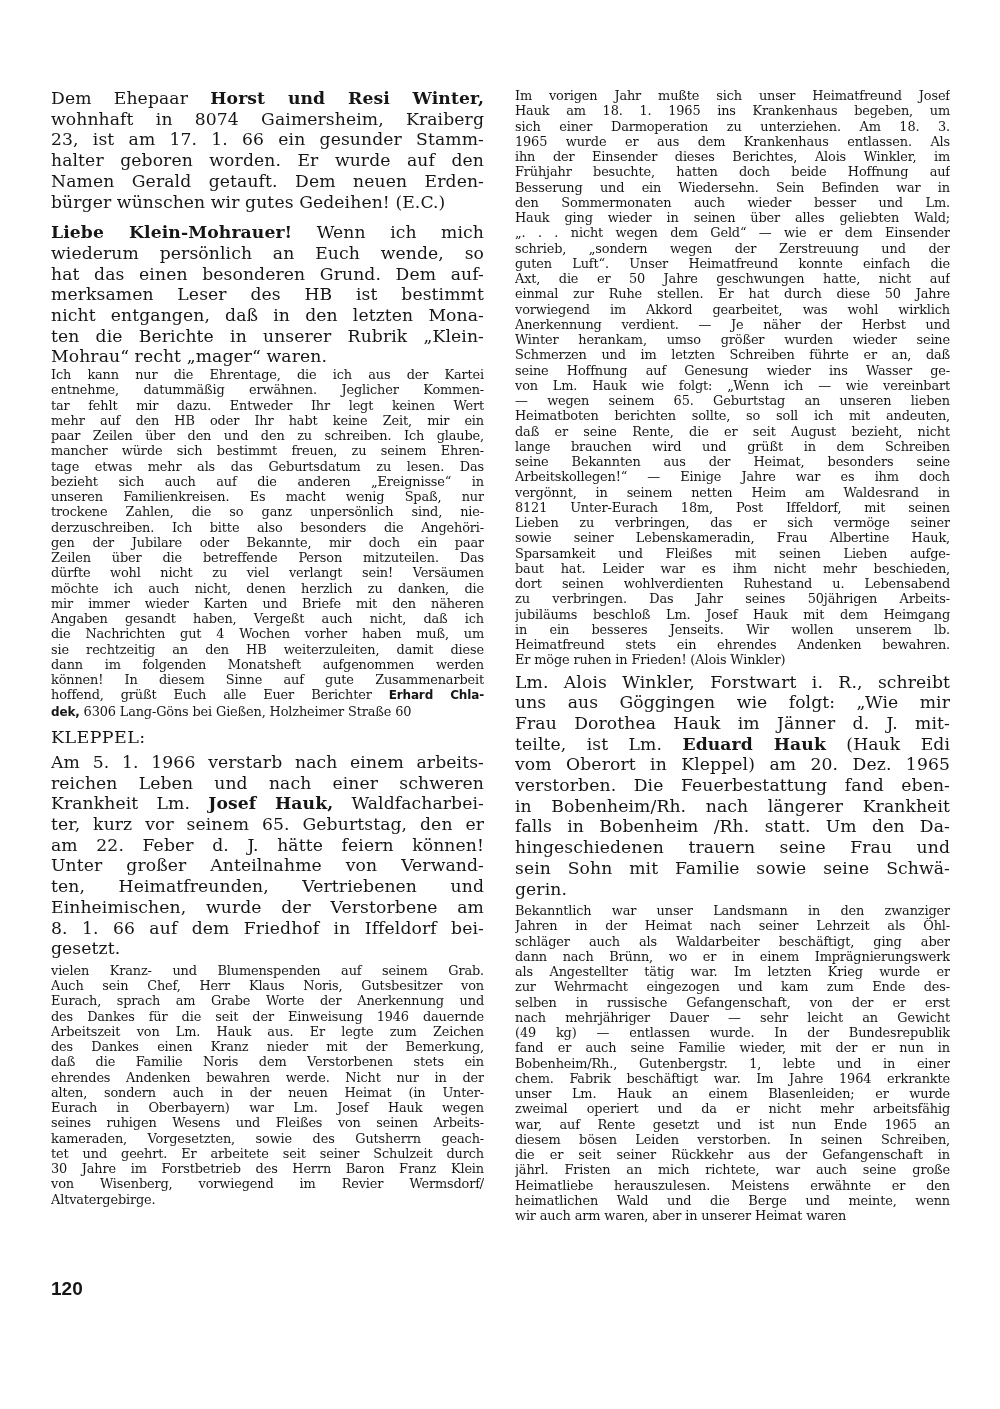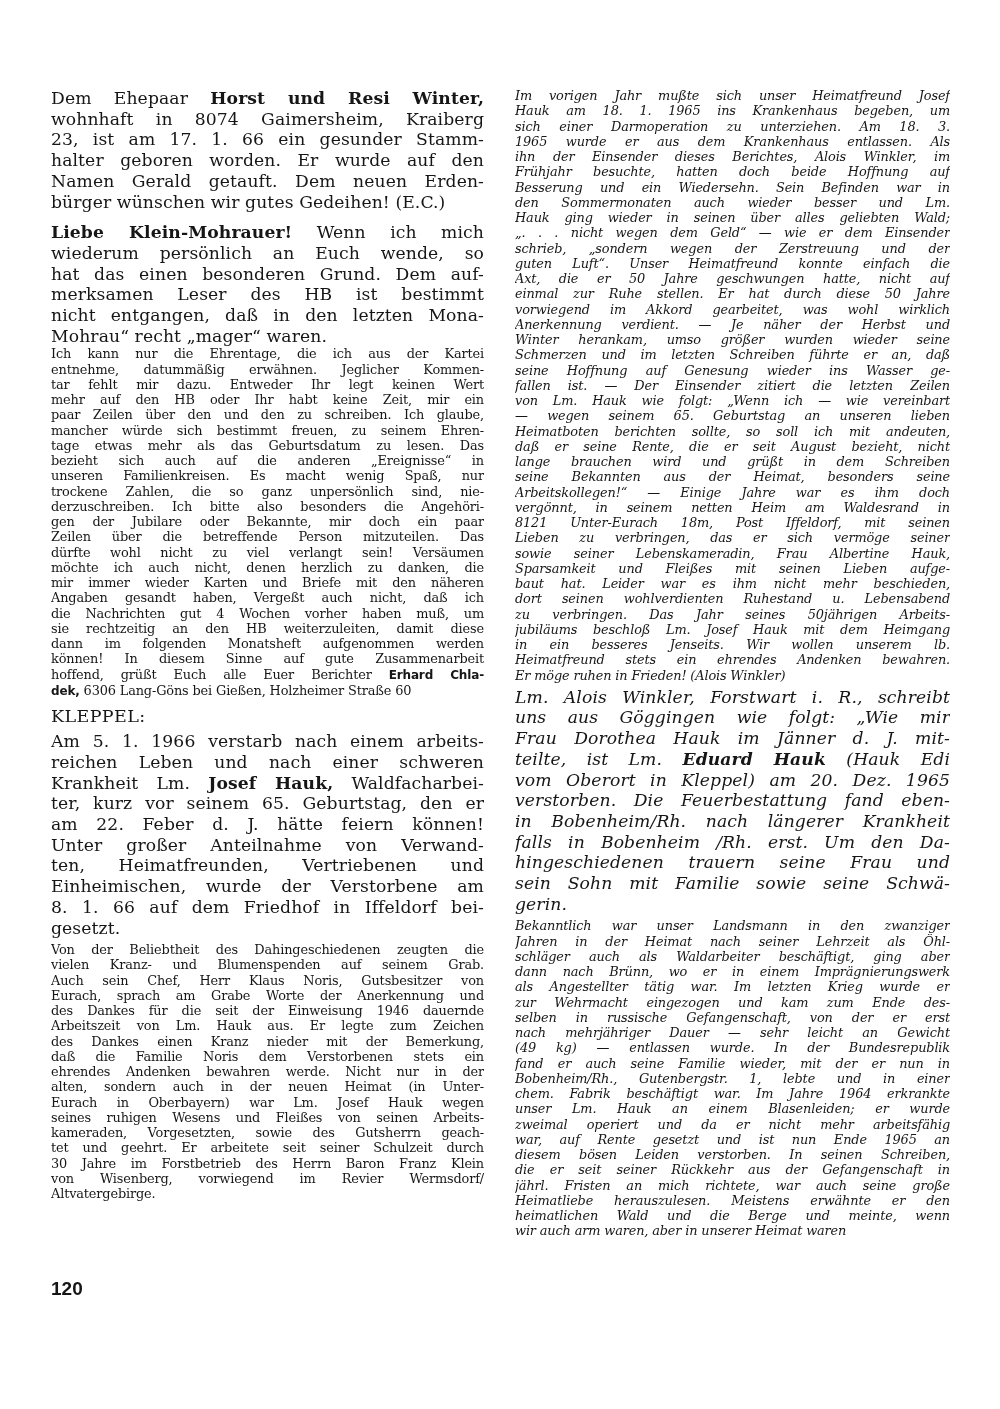--- a/index.html
+++ b/index.html
@@ -4,21 +4,21 @@
 <style>
   html, body { margin: 0; padding: 0; }
   body {
     width: 1000px; height: 1409px; background: #ffffff; color: #161616;
     font-family: "DejaVu Serif", "Liberation Serif", serif;
     position: relative; overflow: hidden;
   }
   .page { position: absolute; left: 0; top: 0; width: 876px; height: 1409px; }
   .col { position: absolute; top: 88px; }
   .col-left { left: 51px; width: 433px; }
-  .col-right { left: 515px; width: 435px; font-style: italic; }
+  .col-right { left: 515px; width: 435px; }
 
   .para { margin: 0; }
   .line {
     display: block; white-space: nowrap; overflow: hidden;
     text-align: justify; text-align-last: justify;
   }
   .line.last { text-align-last: left; }
 
   
   .lg .line { font-size: 17.2px; line-height: 20.7px; letter-spacing: 0.1px; }
@@ -54,20 +54,21 @@
         <span class="line">Namen Gerald getauft. Dem neuen Erden-</span>
         <span class="line last">bürger wünschen wir gutes Gedeihen! (E.C.)</span>
       </div>
     <div class="gap-lg"></div>
     <div class="para lg">
         <span class="line"><span class="b">Liebe Klein-Mohrauer!</span> Wenn ich mich</span>
         <span class="line">wiederum persönlich an Euch wende, so</span>
         <span class="line">hat das einen besonderen Grund. Dem auf-</span>
         <span class="line">merksamen Leser des HB ist bestimmt</span>
         <span class="line">nicht entgangen, daß in den letzten Mona-</span>
+        <span class="line">ten die Berichte in unserer Rubrik „Klein-</span>
         <span class="line last">Mohrau“ recht „mager“ waren.</span>
       </div>
     <div class="para sm">
         <span class="line">Ich kann nur die Ehrentage, die ich aus der Kartei</span>
         <span class="line">entnehme, datummäßig erwähnen. Jeglicher Kommen-</span>
         <span class="line">tar fehlt mir dazu. Entweder Ihr legt keinen Wert</span>
         <span class="line">mehr auf den HB oder Ihr habt keine Zeit, mir ein</span>
         <span class="line">paar Zeilen über den und den zu schreiben. Ich glaube,</span>
         <span class="line">mancher würde sich bestimmt freuen, zu seinem Ehren-</span>
         <span class="line">tage etwas mehr als das Geburtsdatum zu lesen. Das</span>
@@ -96,21 +97,20 @@
         <span class="line">ter, kurz vor seinem 65. Geburtstag, den er</span>
         <span class="line">am 22. Feber d. J. hätte feiern können!</span>
         <span class="line">Unter großer Anteilnahme von Verwand-</span>
         <span class="line">ten, Heimatfreunden, Vertriebenen und</span>
         <span class="line">Einheimischen, wurde der Verstorbene am</span>
         <span class="line">8. 1. 66 auf dem Friedhof in Iffeldorf bei-</span>
         <span class="line last">gesetzt.</span>
       </div>
     <div class="gap-sm"></div>
     <div class="para sm">
-        <span class="line">Von der Beliebtheit des Dahingeschiedenen zeugten die</span>
         <span class="line">vielen Kranz- und Blumenspenden auf seinem Grab.</span>
         <span class="line">Auch sein Chef, Herr Klaus Noris, Gutsbesitzer von</span>
         <span class="line">Eurach, sprach am Grabe Worte der Anerkennung und</span>
         <span class="line">des Dankes für die seit der Einweisung 1946 dauernde</span>
         <span class="line">Arbeitszeit von Lm. Hauk aus. Er legte zum Zeichen</span>
         <span class="line">des Dankes einen Kranz nieder mit der Bemerkung,</span>
         <span class="line">daß die Familie Noris dem Verstorbenen stets ein</span>
         <span class="line">ehrendes Andenken bewahren werde. Nicht nur in der</span>
         <span class="line">alten, sondern auch in der neuen Heimat (in Unter-</span>
         <span class="line">Eurach in Oberbayern) war Lm. Josef Hauk wegen</span>
@@ -137,21 +137,20 @@
         <span class="line">„. . . nicht wegen dem Geld“ — wie er dem Einsender</span>
         <span class="line">schrieb, „sondern wegen der Zerstreuung und der</span>
         <span class="line">guten Luft“. Unser Heimatfreund konnte einfach die</span>
         <span class="line">Axt, die er 50 Jahre geschwungen hatte, nicht auf</span>
         <span class="line">einmal zur Ruhe stellen. Er hat durch diese 50 Jahre</span>
         <span class="line">vorwiegend im Akkord gearbeitet, was wohl wirklich</span>
         <span class="line">Anerkennung verdient. — Je näher der Herbst und</span>
         <span class="line">Winter herankam, umso größer wurden wieder seine</span>
         <span class="line">Schmerzen und im letzten Schreiben führte er an, daß</span>
         <span class="line">seine Hoffnung auf Genesung wieder ins Wasser ge-</span>
-        <span class="line">fallen ist. — Der Einsender zitiert die letzten Zeilen</span>
         <span class="line">von Lm. Hauk wie folgt: „Wenn ich — wie vereinbart</span>
         <span class="line">— wegen seinem 65. Geburtstag an unseren lieben</span>
         <span class="line">Heimatboten berichten sollte, so soll ich mit andeuten,</span>
         <span class="line">daß er seine Rente, die er seit August bezieht, nicht</span>
         <span class="line">lange brauchen wird und grüßt in dem Schreiben</span>
         <span class="line">seine Bekannten aus der Heimat, besonders seine</span>
         <span class="line">Arbeitskollegen!“ — Einige Jahre war es ihm doch</span>
         <span class="line">vergönnt, in seinem netten Heim am Waldesrand in</span>
         <span class="line">8121 Unter-Eurach 18m, Post Iffeldorf, mit seinen</span>
         <span class="line">Lieben zu verbringen, das er sich vermöge seiner</span>
@@ -167,21 +166,21 @@
       </div>
     <div class="gap-sm"></div>
     <div class="para lg">
         <span class="line">Lm. Alois Winkler, Forstwart i. R., schreibt</span>
         <span class="line">uns aus Göggingen wie folgt: „Wie mir</span>
         <span class="line">Frau Dorothea Hauk im Jänner d. J. mit-</span>
         <span class="line">teilte, ist Lm. <span class="b">Eduard Hauk</span> (Hauk Edi</span>
         <span class="line">vom Oberort in Kleppel) am 20. Dez. 1965</span>
         <span class="line">verstorben. Die Feuerbestattung fand eben-</span>
         <span class="line">in Bobenheim/Rh. nach längerer Krankheit</span>
-        <span class="line">falls in Bobenheim /Rh. erst. Um den Da-</span>
+        <span class="line">falls in Bobenheim /Rh. statt. Um den Da-</span>
         <span class="line">hingeschiedenen trauern seine Frau und</span>
         <span class="line">sein Sohn mit Familie sowie seine Schwä-</span>
         <span class="line last">gerin.</span>
       </div>
     <div class="gap-sm"></div>
     <div class="para sm">
         <span class="line">Bekanntlich war unser Landsmann in den zwanziger</span>
         <span class="line">Jahren in der Heimat nach seiner Lehrzeit als Öhl-</span>
         <span class="line">schläger auch als Waldarbeiter beschäftigt, ging aber</span>
         <span class="line">dann nach Brünn, wo er in einem Imprägnierungswerk</span>

